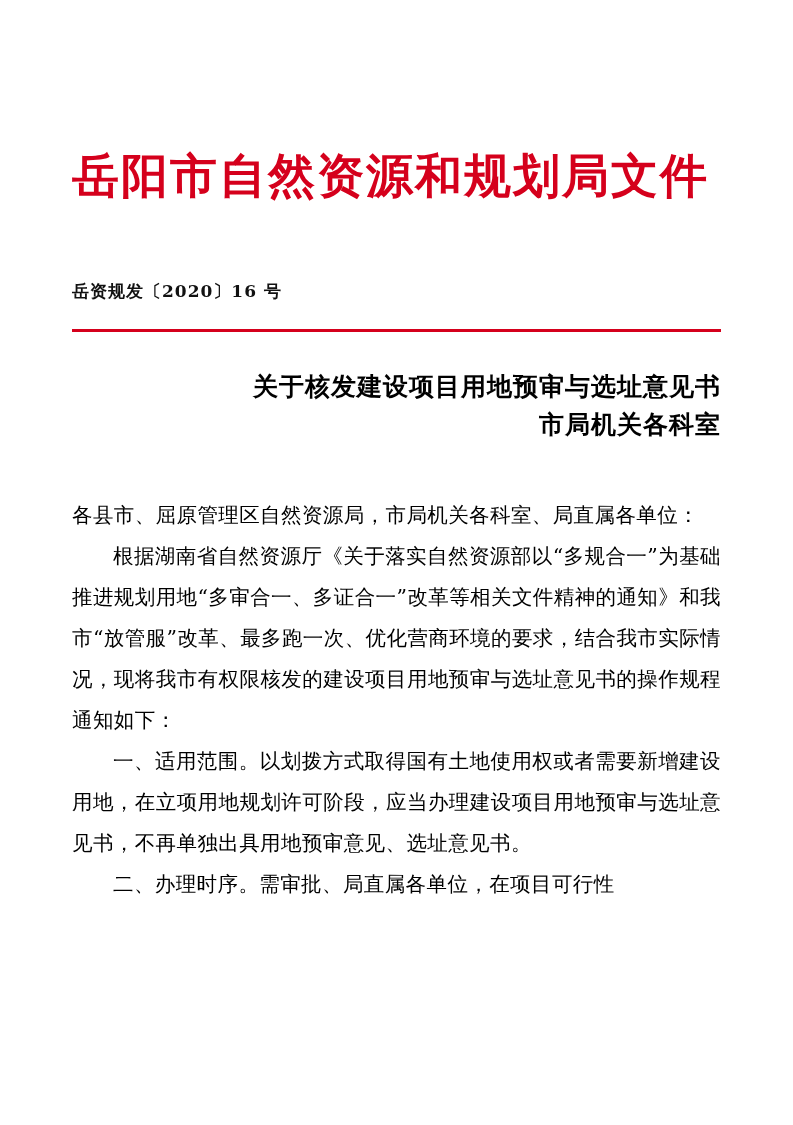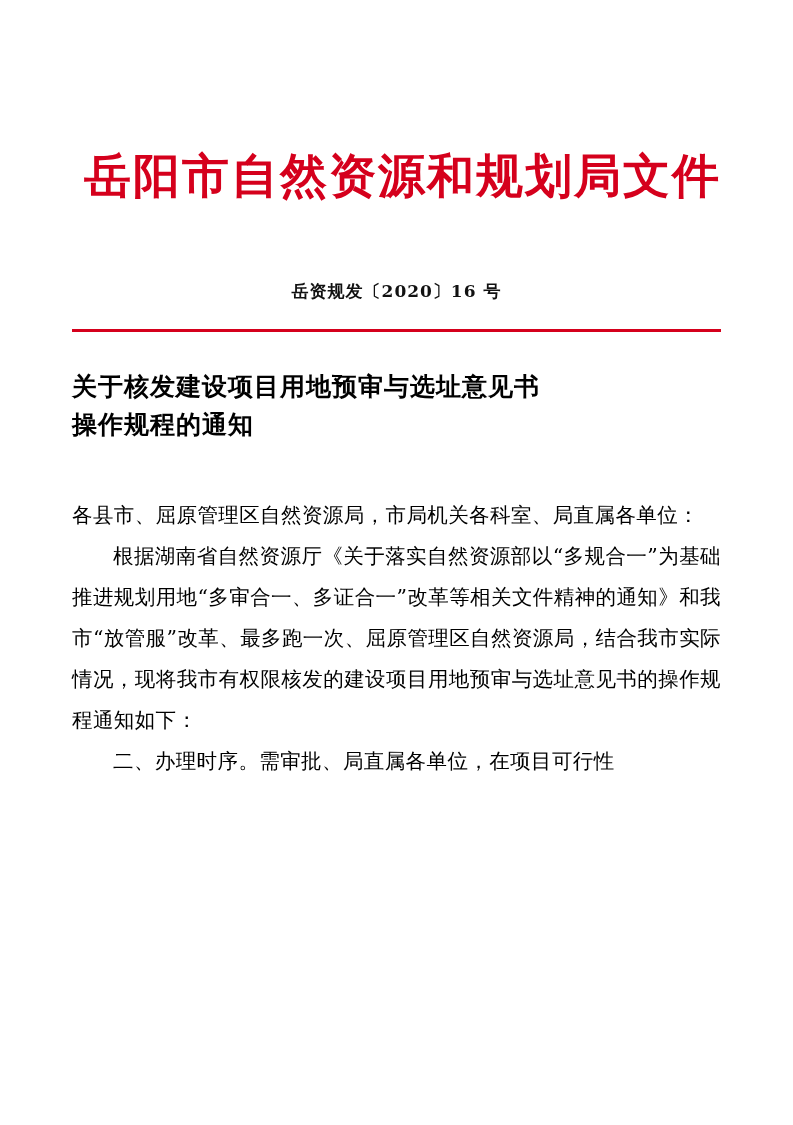--- a/index.html
+++ b/index.html
@@ -16,47 +16,46 @@
     overflow: hidden;
   }
   .page {
     width: 793px;
     height: 1125px;
     box-sizing: border-box;
     padding: 0 72px;
     position: relative;
   }
   .masthead {
-    text-align: right;
+    text-align: left;
     color: #d5001c;
     font-family: "DejaVu Serif", "Liberation Serif", serif;
     font-weight: bold;
     font-size: 47px;
     letter-spacing: 2px;
     line-height: 1.1;
     margin-top: 150px;
     white-space: nowrap;
   }
   .doc-number {
-    text-align: center;
     margin-top: 78px;
     font-size: 17px;
     font-weight: bold;
     letter-spacing: 1px;
     color: #111;
     font-family: "DejaVu Serif", "Liberation Serif", serif;
   }
   .red-rule {
     margin-top: 26px;
     height: 3px;
     background: #d5001c;
     width: 100%;
   }
   .doc-title {
-    text-align: left;
+    text-align: right;
     margin-top: 36px;
     font-size: 25px;
     font-weight: bold;
     line-height: 1.55;
     font-family: "DejaVu Serif", "Liberation Serif", serif;
     letter-spacing: 1px;
   }
   .body-text {
     margin-top: 50px;
     font-size: 20.5px;
@@ -79,22 +78,23 @@
 <div class="page">
 
   <div class="masthead">岳阳市自然资源和规划局文件</div>
 
   <div class="doc-number">岳资规发〔2020〕16 号</div>
 
   <div class="red-rule"></div>
 
   <div class="doc-title">
     <div>关于核发建设项目用地预审与选址意见书</div>
-    <div>操作规程的通知</div>
+    <div>市局机关各科室</div>
   </div>
 
   <div class="body-text">
     <p class="para">各县市、屈原管理区自然资源局，市局机关各科室、局直属各单位：</p>
-    <p class="para indent">根据湖南省自然资源厅《关于落实自然资源部以“多规合一”为基础推进规划用地“多审合一、多证合一”改革等相关文件精神的通知》和我市“放管服”改革、最多跑一次、屈原管理区自然资源局，结合我市实际情况，现将我市有权限核发的建设项目用地预审与选址意见书的操作规程通知如下：</p>
+    <p class="para indent">根据湖南省自然资源厅《关于落实自然资源部以“多规合一”为基础推进规划用地“多审合一、多证合一”改革等相关文件精神的通知》和我市“放管服”改革、最多跑一次、优化营商环境的要求，结合我市实际情况，现将我市有权限核发的建设项目用地预审与选址意见书的操作规程通知如下：</p>
+    <p class="para indent">一、适用范围。以划拨方式取得国有土地使用权或者需要新增建设用地，在立项用地规划许可阶段，应当办理建设项目用地预审与选址意见书，不再单独出具用地预审意见、选址意见书。</p>
     <p class="para indent">二、办理时序。需审批、局直属各单位，在项目可行性</p>
   </div>
 
 </div>
 
 </body></html>

